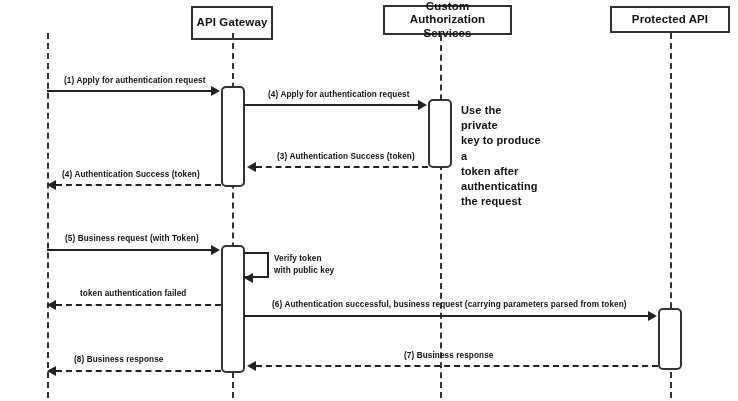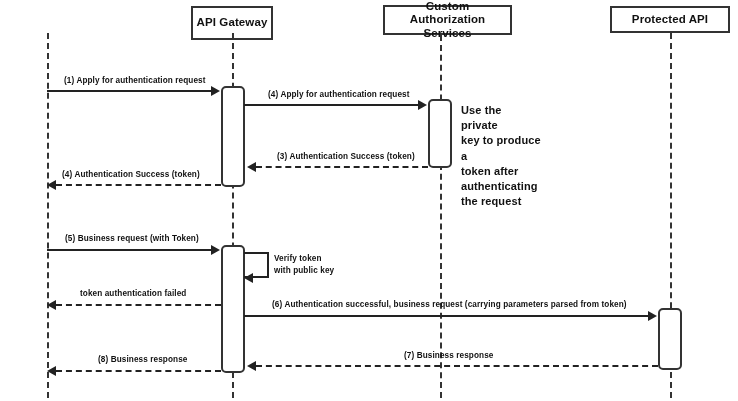--- a/index.html
+++ b/index.html
@@ -165,17 +165,17 @@
   <div class="arrowhead left" style="left:47px; top:300px;"></div>
 
   <div class="msg-label" style="left:272px; top:300px;">(6) Authentication successful, business request (carrying parameters parsed from token)</div>
   <div class="msg" style="left:244px; top:315px; width:404px;"></div>
   <div class="arrowhead right" style="left:648px; top:311px;"></div>
 
   <div class="msg-label" style="left:404px; top:351px;">(7) Business response</div>
   <div class="msg dashed" style="left:256px; top:365px; width:402px;"></div>
   <div class="arrowhead left" style="left:247px; top:361px;"></div>
 
-  <div class="msg-label" style="left:98px; top:355px;">(8) Business response</div>
+  <div class="msg-label" style="left:74px; top:355px;">(8) Business response</div>
   <div class="msg dashed" style="left:56px; top:370px; width:165px;"></div>
   <div class="arrowhead left" style="left:47px; top:366px;"></div>
 
 </div>
 
 </body></html>

